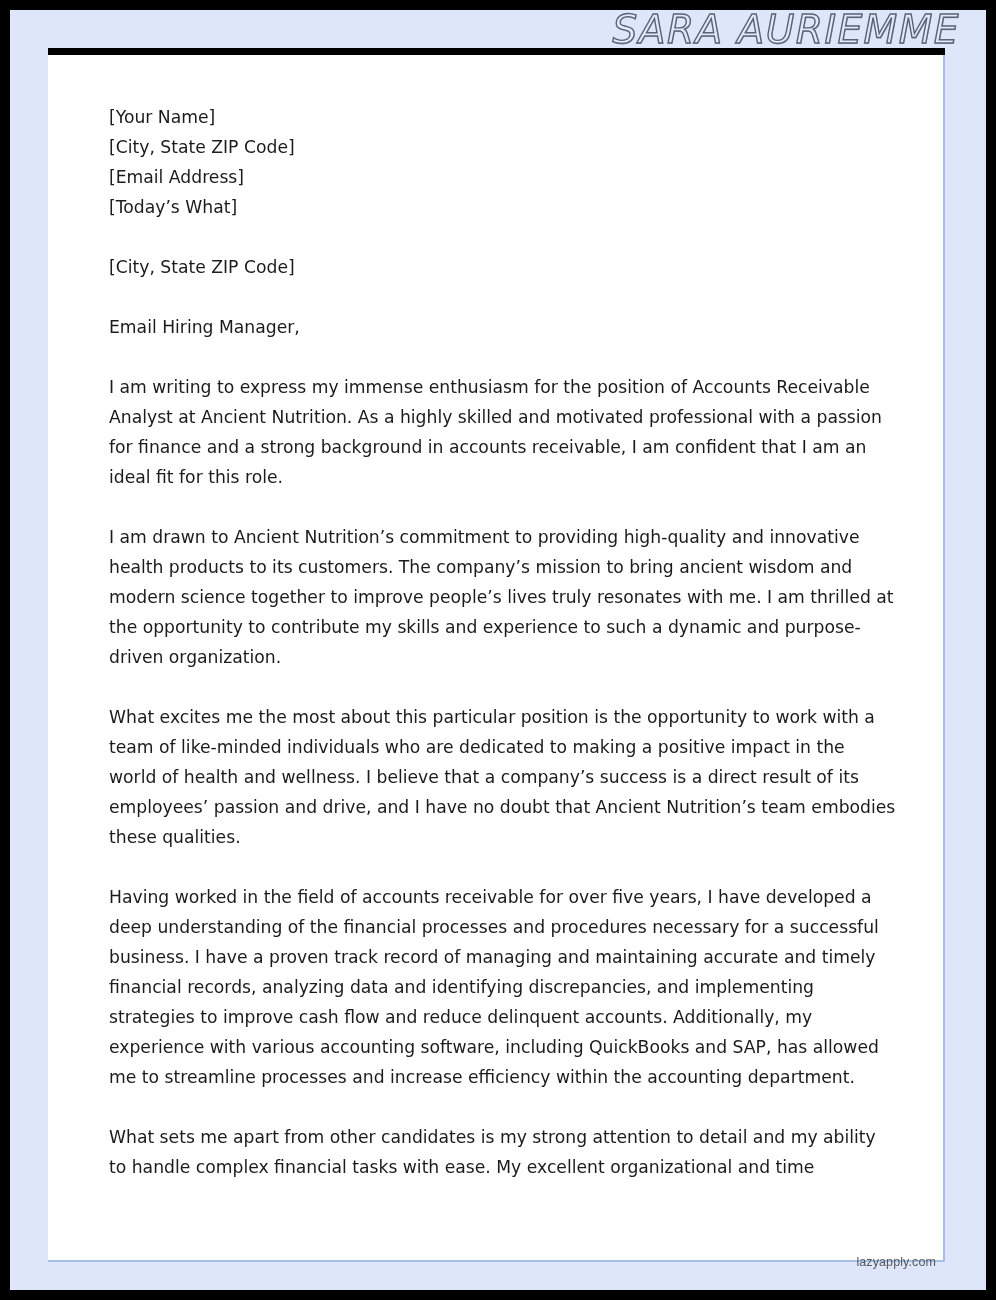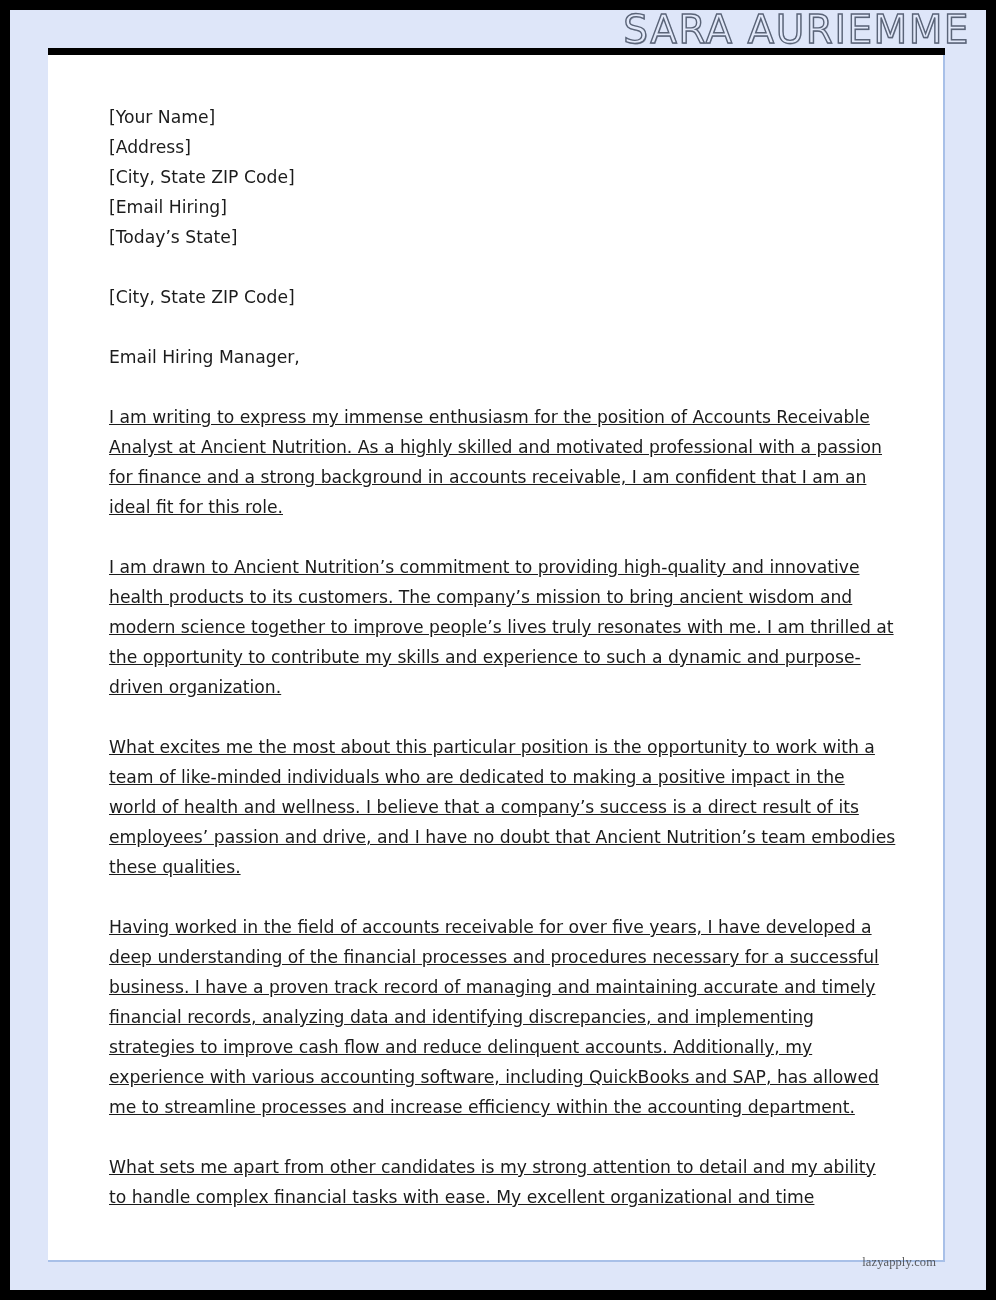--- a/index.html
+++ b/index.html
@@ -35,21 +35,22 @@
   
   #title-band {
     position: absolute;
     left: 0;
     top: 0;
     width: 976px;
     height: 38px;
     display: flex;
     align-items: center;
     justify-content: flex-end;
-    padding-right: 16px;
+    padding-right: 26px;
+    font-style: italic;
   }
 
   #doc-title {
     font-family: "DejaVu Sans", sans-serif;
     font-size: 39px;
     font-weight: 400;
     letter-spacing: 1.5px;
     line-height: 1;
     color: #e2e9fa;
     -webkit-text-stroke: 1.4px #5a6478;
@@ -98,29 +99,28 @@
   .addr-line { display: block; white-space: nowrap; }
 
   .spacer { display: block; height: 30px; }
 
   .salutation { display: block; }
 
   .para {
     display: block;
     margin: 0;
     text-align: left;
-    text-decoration: underline;
   }
 
   
   #watermark {
     position: absolute;
     right: 50px;
     top: 1245px;
-    font-family: Liberation Serif, serif;
+    font-family: Liberation Sans, sans-serif;
     font-size: 12.5px;
     color: #3a3a3a;
     opacity: 0.82;
     letter-spacing: 0.1px;
     white-space: nowrap;
     pointer-events: none;
   }
 </style>
 </head>
 <body>
@@ -134,24 +134,23 @@
     </div>
 
     <div id="top-rule"></div>
 
     <div id="page"></div>
 
     <div id="letter">
 
       <div class="addr-block">
         <span class="addr-line">[Your Name]</span>
-        <span class="addr-line">[Address]</span>
         <span class="addr-line">[City, State ZIP Code]</span>
-        <span class="addr-line">[Email Hiring]</span>
-        <span class="addr-line">[Today’s State]</span>
+        <span class="addr-line">[Email Address]</span>
+        <span class="addr-line">[Today’s What]</span>
       </div>
 
       <span class="spacer"></span>
 
       <div class="addr-block">
         <span class="addr-line">[City, State ZIP Code]</span>
       </div>
 
       <span class="spacer"></span>
 

